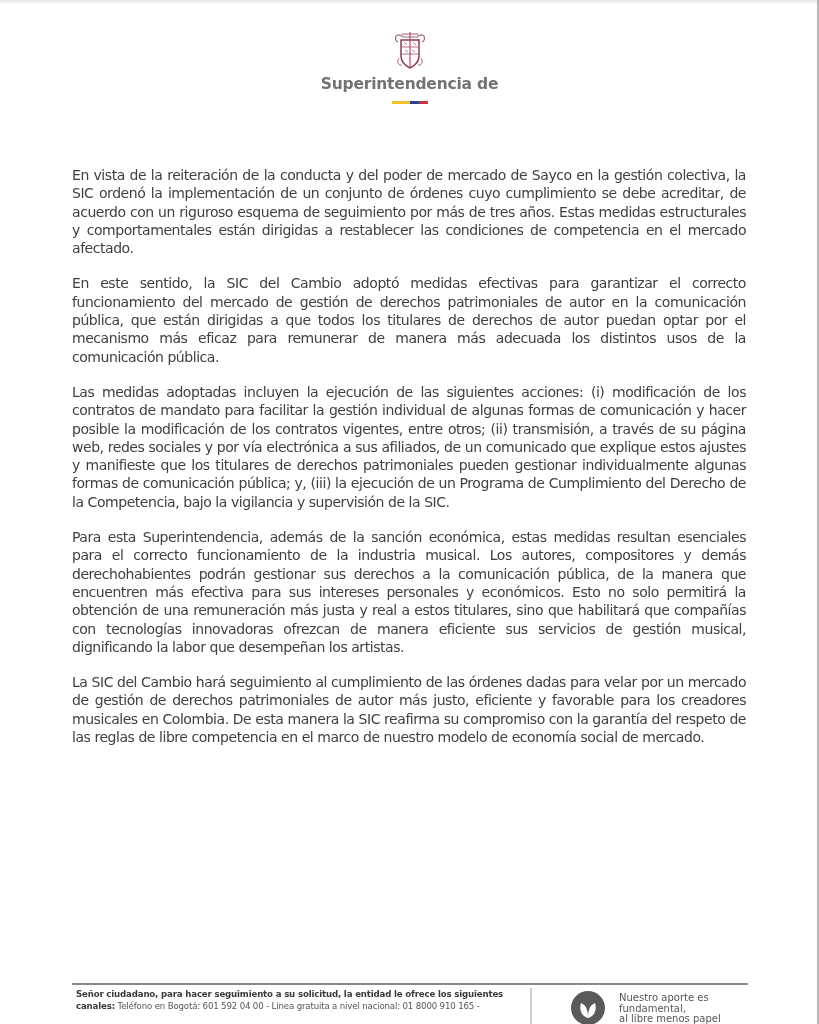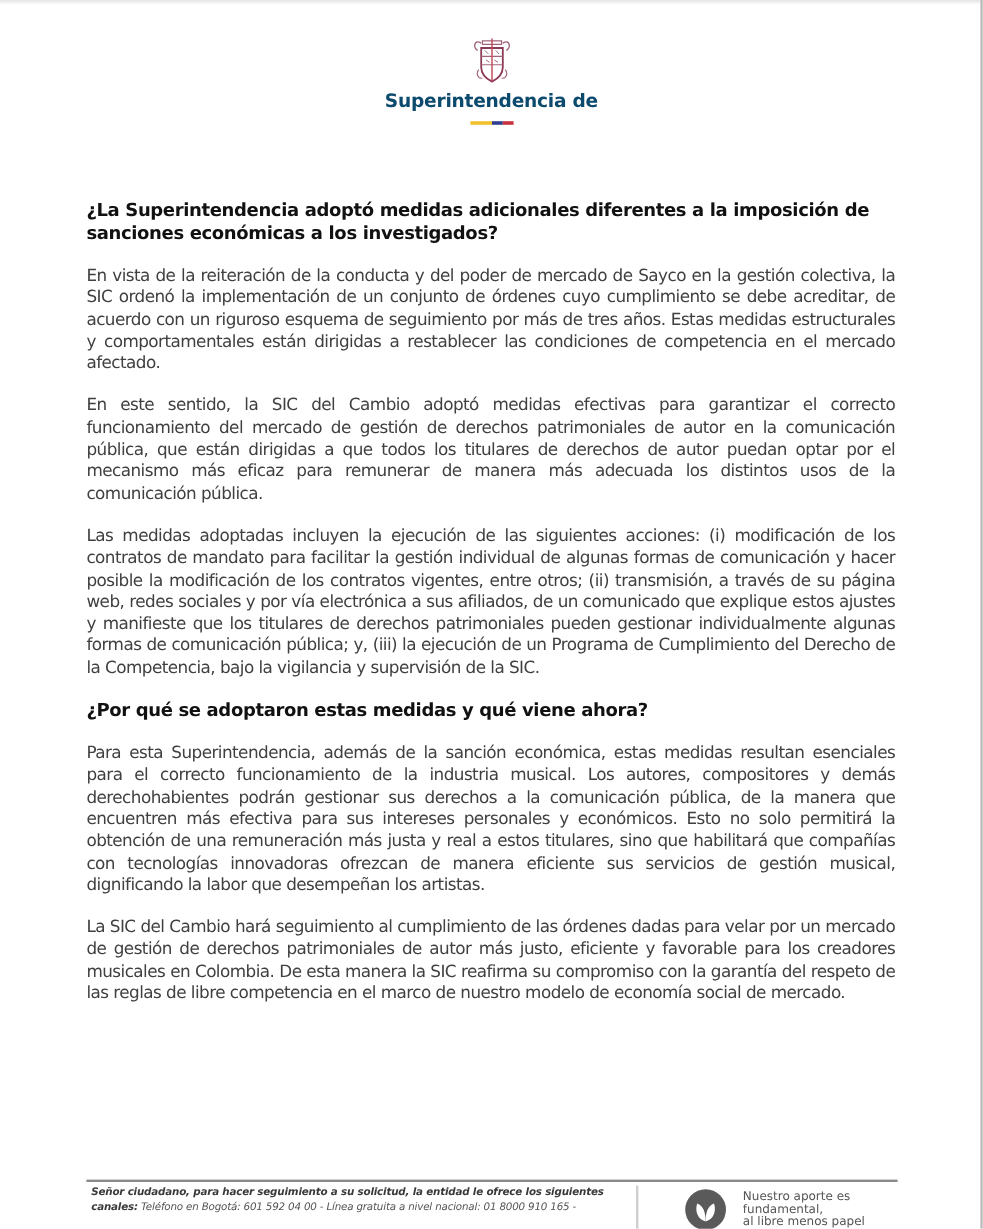--- a/index.html
+++ b/index.html
@@ -19,21 +19,21 @@
     background: linear-gradient(#e4e4e4, #ffffff);
   }
   .header {
     position: absolute; left: 0; top: 28px; width: 819px; text-align: center;
   }
   .crest { width: 34px; height: 44px; margin: 0 auto; display: block; }
   .org-name {
     margin-top: 4px;
     font-family: "DejaVu Sans", sans-serif;
     font-size: 15.5px; font-weight: bold; line-height: 17px;
-    color: #0c4a6e;
+    color: #737373;
     letter-spacing: -0.2px;
   }
   .flag-bar { display: flex; justify-content: center; margin-top: 8px; }
   .flag-bar span { height: 3px; display: block; }
   .flag-y { width: 18px; background: #f2c12e; }
   .flag-b { width: 9px; background: #2f3f8f; }
   .flag-r { width: 9px; background: #c8323f; }
 
   .content {
     position: absolute; left: 72px; top: 166px; width: 674px;
@@ -54,21 +54,20 @@
     letter-spacing: -0.45px;
   }
   .footer-rule {
     position: absolute; left: 72px; top: 983px; width: 676px; height: 2px;
     background: #8a8a8a;
   }
   .footer-left {
     position: absolute; left: 76px; top: 989px; width: 440px;
     font-size: 8.6px; line-height: 11.5px; color: #555;
     letter-spacing: -0.15px;
-    font-style: italic;
   }
   .footer-left b { color: #3a3a3a; }
   .footer-divider {
     position: absolute; left: 530px; top: 988px; width: 2px; height: 40px;
     background: #cfcfcf;
   }
   .leaf-icon {
     position: absolute; left: 570px; top: 990px; width: 36px; height: 36px;
   }
   .footer-right {
@@ -96,27 +95,25 @@
   <div class="org-name">Superintendencia de</div>
   <div class="flag-bar">
     <span class="flag-y"></span>
     <span class="flag-b"></span>
     <span class="flag-r"></span>
   </div>
 </div>
 
 <div class="content">
   <section>
-    <h2>¿La Superintendencia adoptó medidas adicionales diferentes a la imposición de sanciones económicas a los investigados?</h2>
     <p>En vista de la reiteración de la conducta y del poder de mercado de Sayco en la gestión colectiva, la SIC ordenó la implementación de un conjunto de órdenes cuyo cumplimiento se debe acreditar, de acuerdo con un riguroso esquema de seguimiento por más de tres años. Estas medidas estructurales y comportamentales están dirigidas a restablecer las condiciones de competencia en el mercado afectado.</p>
     <p>En este sentido, la SIC del Cambio adoptó medidas efectivas para garantizar el correcto funcionamiento del mercado de gestión de derechos patrimoniales de autor en la comunicación pública, que están dirigidas a que todos los titulares de derechos de autor puedan optar por el mecanismo más eficaz para remunerar de manera más adecuada los distintos usos de la comunicación pública.</p>
     <p>Las medidas adoptadas incluyen la ejecución de las siguientes acciones: (i) modificación de los contratos de mandato para facilitar la gestión individual de algunas formas de comunicación y hacer posible la modificación de los contratos vigentes, entre otros; (ii) transmisión, a través de su página web, redes sociales y por vía electrónica a sus afiliados, de un comunicado que explique estos ajustes y manifieste que los titulares de derechos patrimoniales pueden gestionar individualmente algunas formas de comunicación pública; y, (iii) la ejecución de un Programa de Cumplimiento del Derecho de la Competencia, bajo la vigilancia y supervisión de la SIC.</p>
   </section>
   <section>
-    <h2>¿Por qué se adoptaron estas medidas y qué viene ahora?</h2>
     <p>Para esta Superintendencia, además de la sanción económica, estas medidas resultan esenciales para el correcto funcionamiento de la industria musical. Los autores, compositores y demás derechohabientes podrán gestionar sus derechos a la comunicación pública, de la manera que encuentren más efectiva para sus intereses personales y económicos. Esto no solo permitirá la obtención de una remuneración más justa y real a estos titulares, sino que habilitará que compañías con tecnologías innovadoras ofrezcan de manera eficiente sus servicios de gestión musical, dignificando la labor que desempeñan los artistas.</p>
     <p>La SIC del Cambio hará seguimiento al cumplimiento de las órdenes dadas para velar por un mercado de gestión de derechos patrimoniales de autor más justo, eficiente y favorable para los creadores musicales en Colombia. De esta manera la SIC reafirma su compromiso con la garantía del respeto de las reglas de libre competencia en el marco de nuestro modelo de economía social de mercado.</p>
   </section>
 </div>
 
 <div class="footer-rule"></div>
 <div class="footer-left">
   <b>Señor ciudadano, para hacer seguimiento a su solicitud, la entidad le ofrece los siguientes canales:</b><span> Teléfono en Bogotá: 601 592 04 00 - Línea gratuita a nivel nacional: 01 8000 910 165 -</span><br>
 </div>
 <div class="footer-divider"></div>

